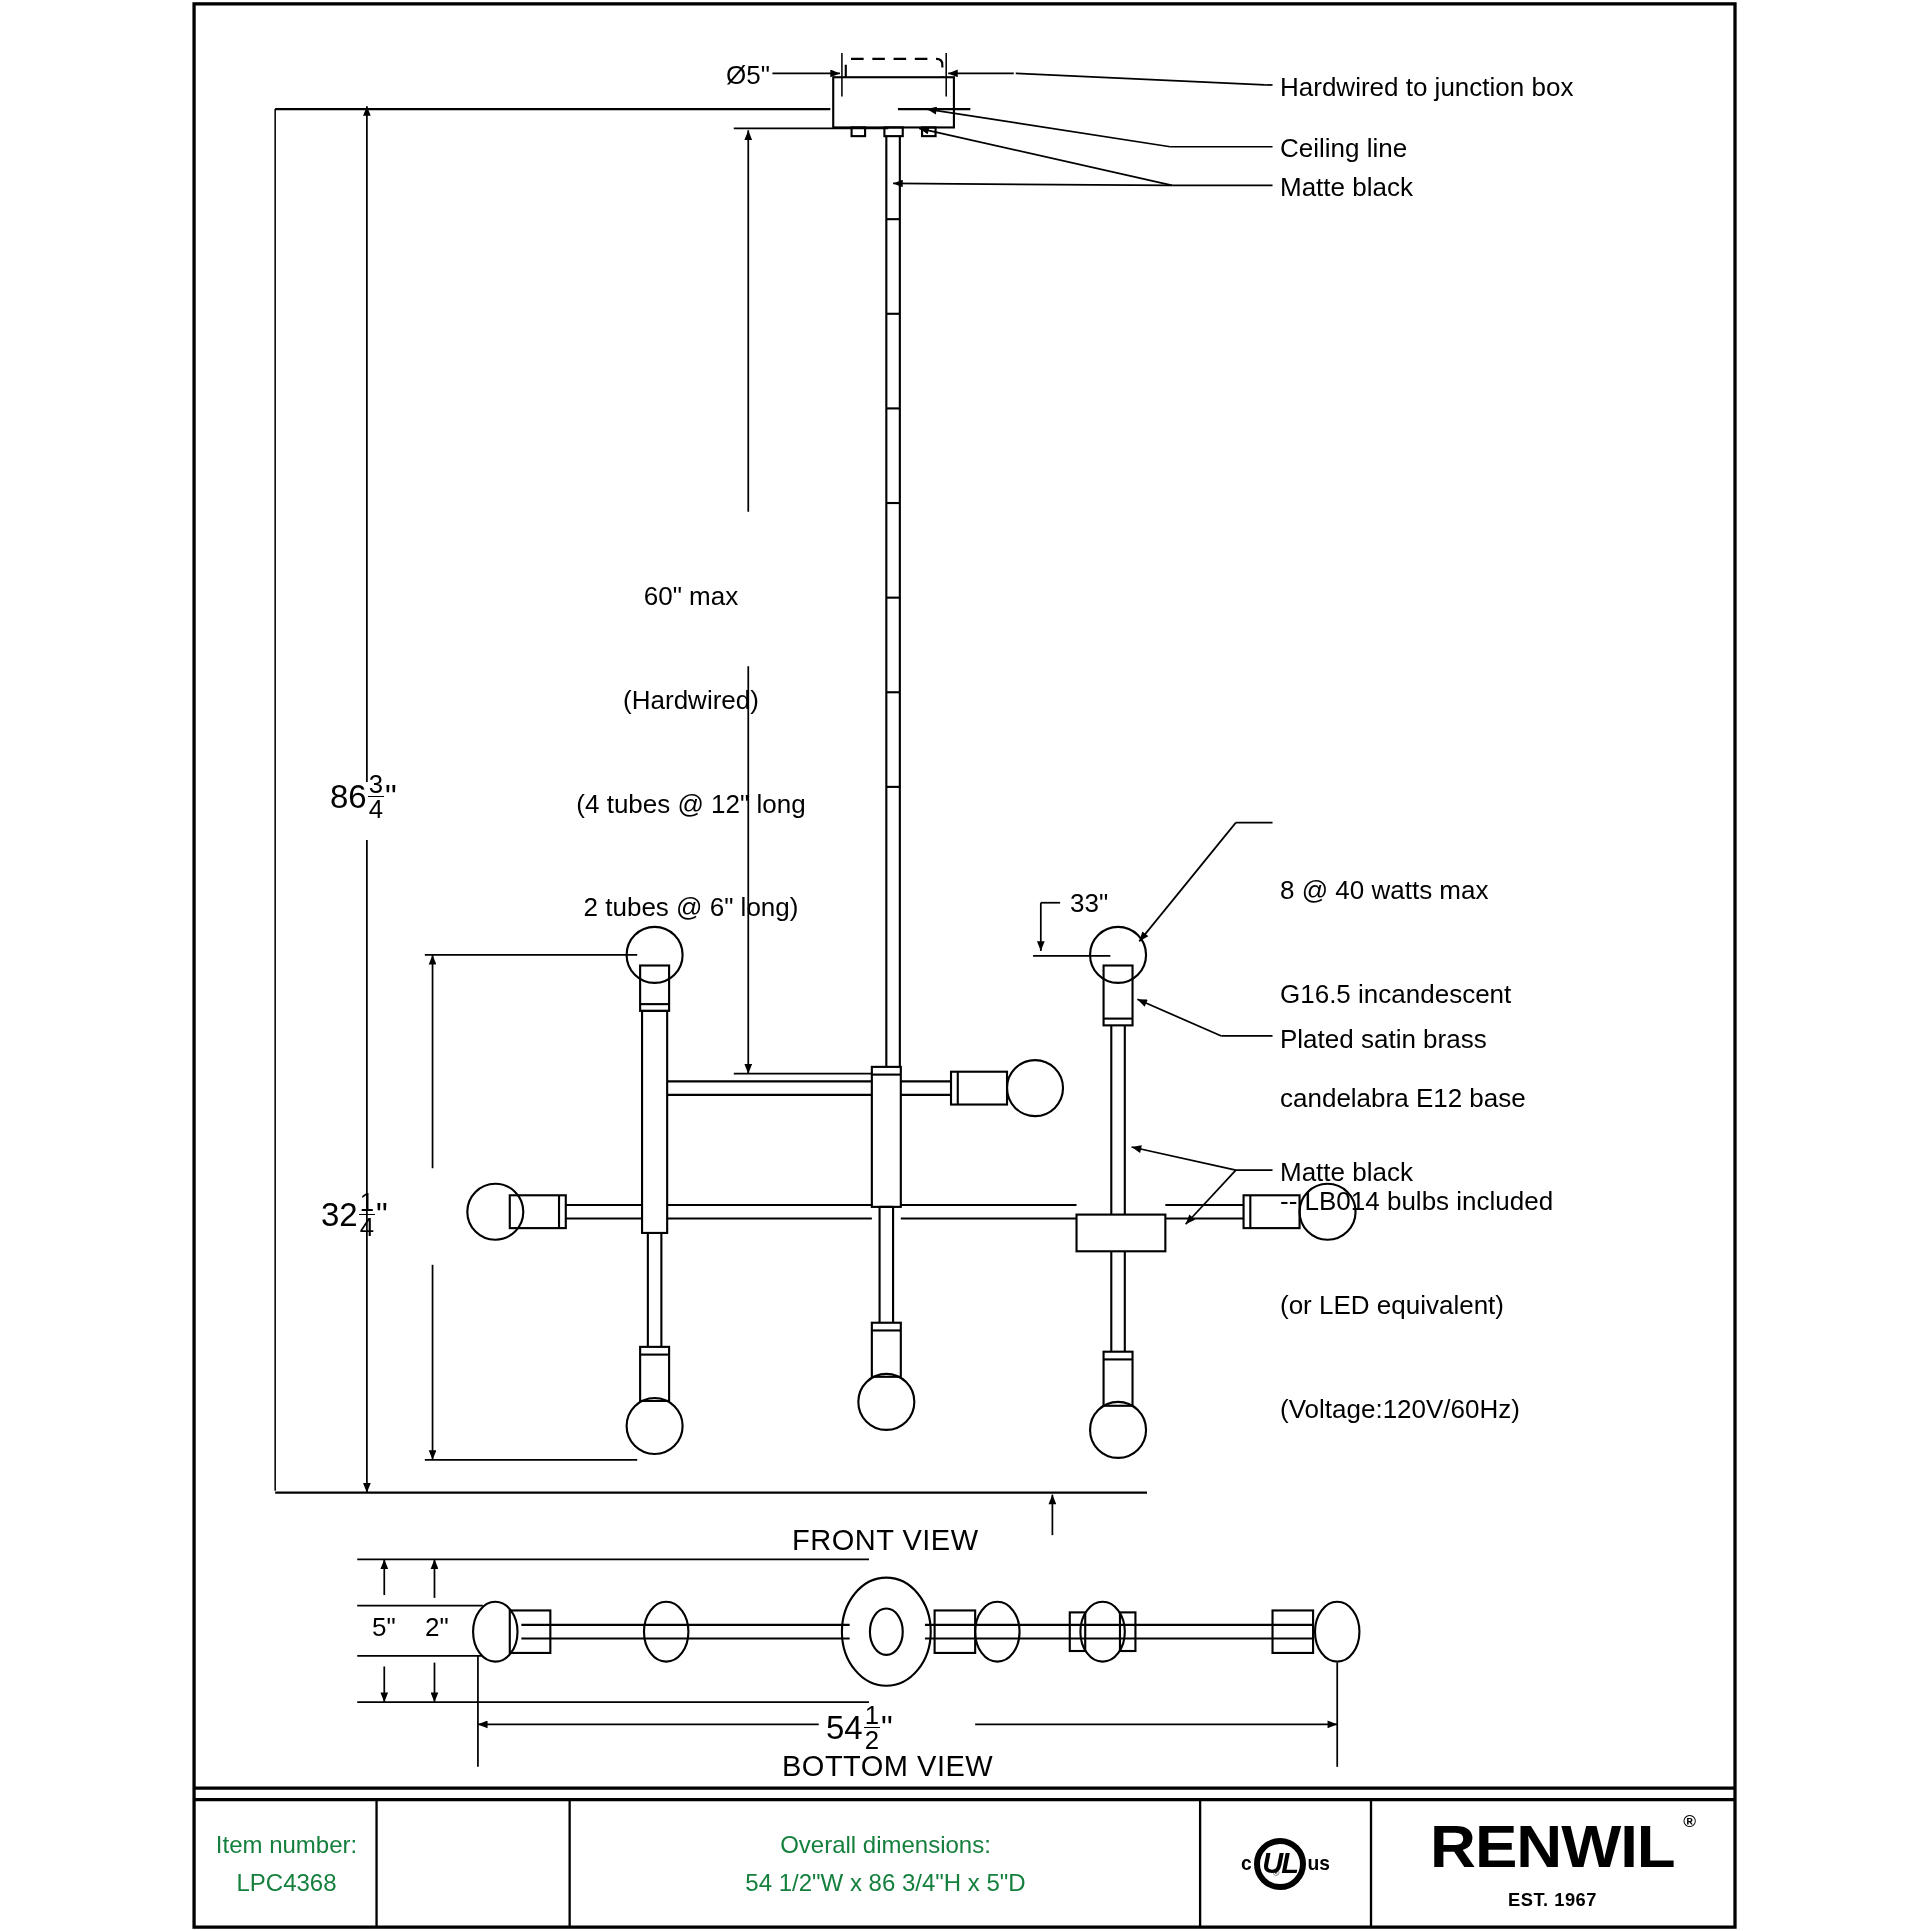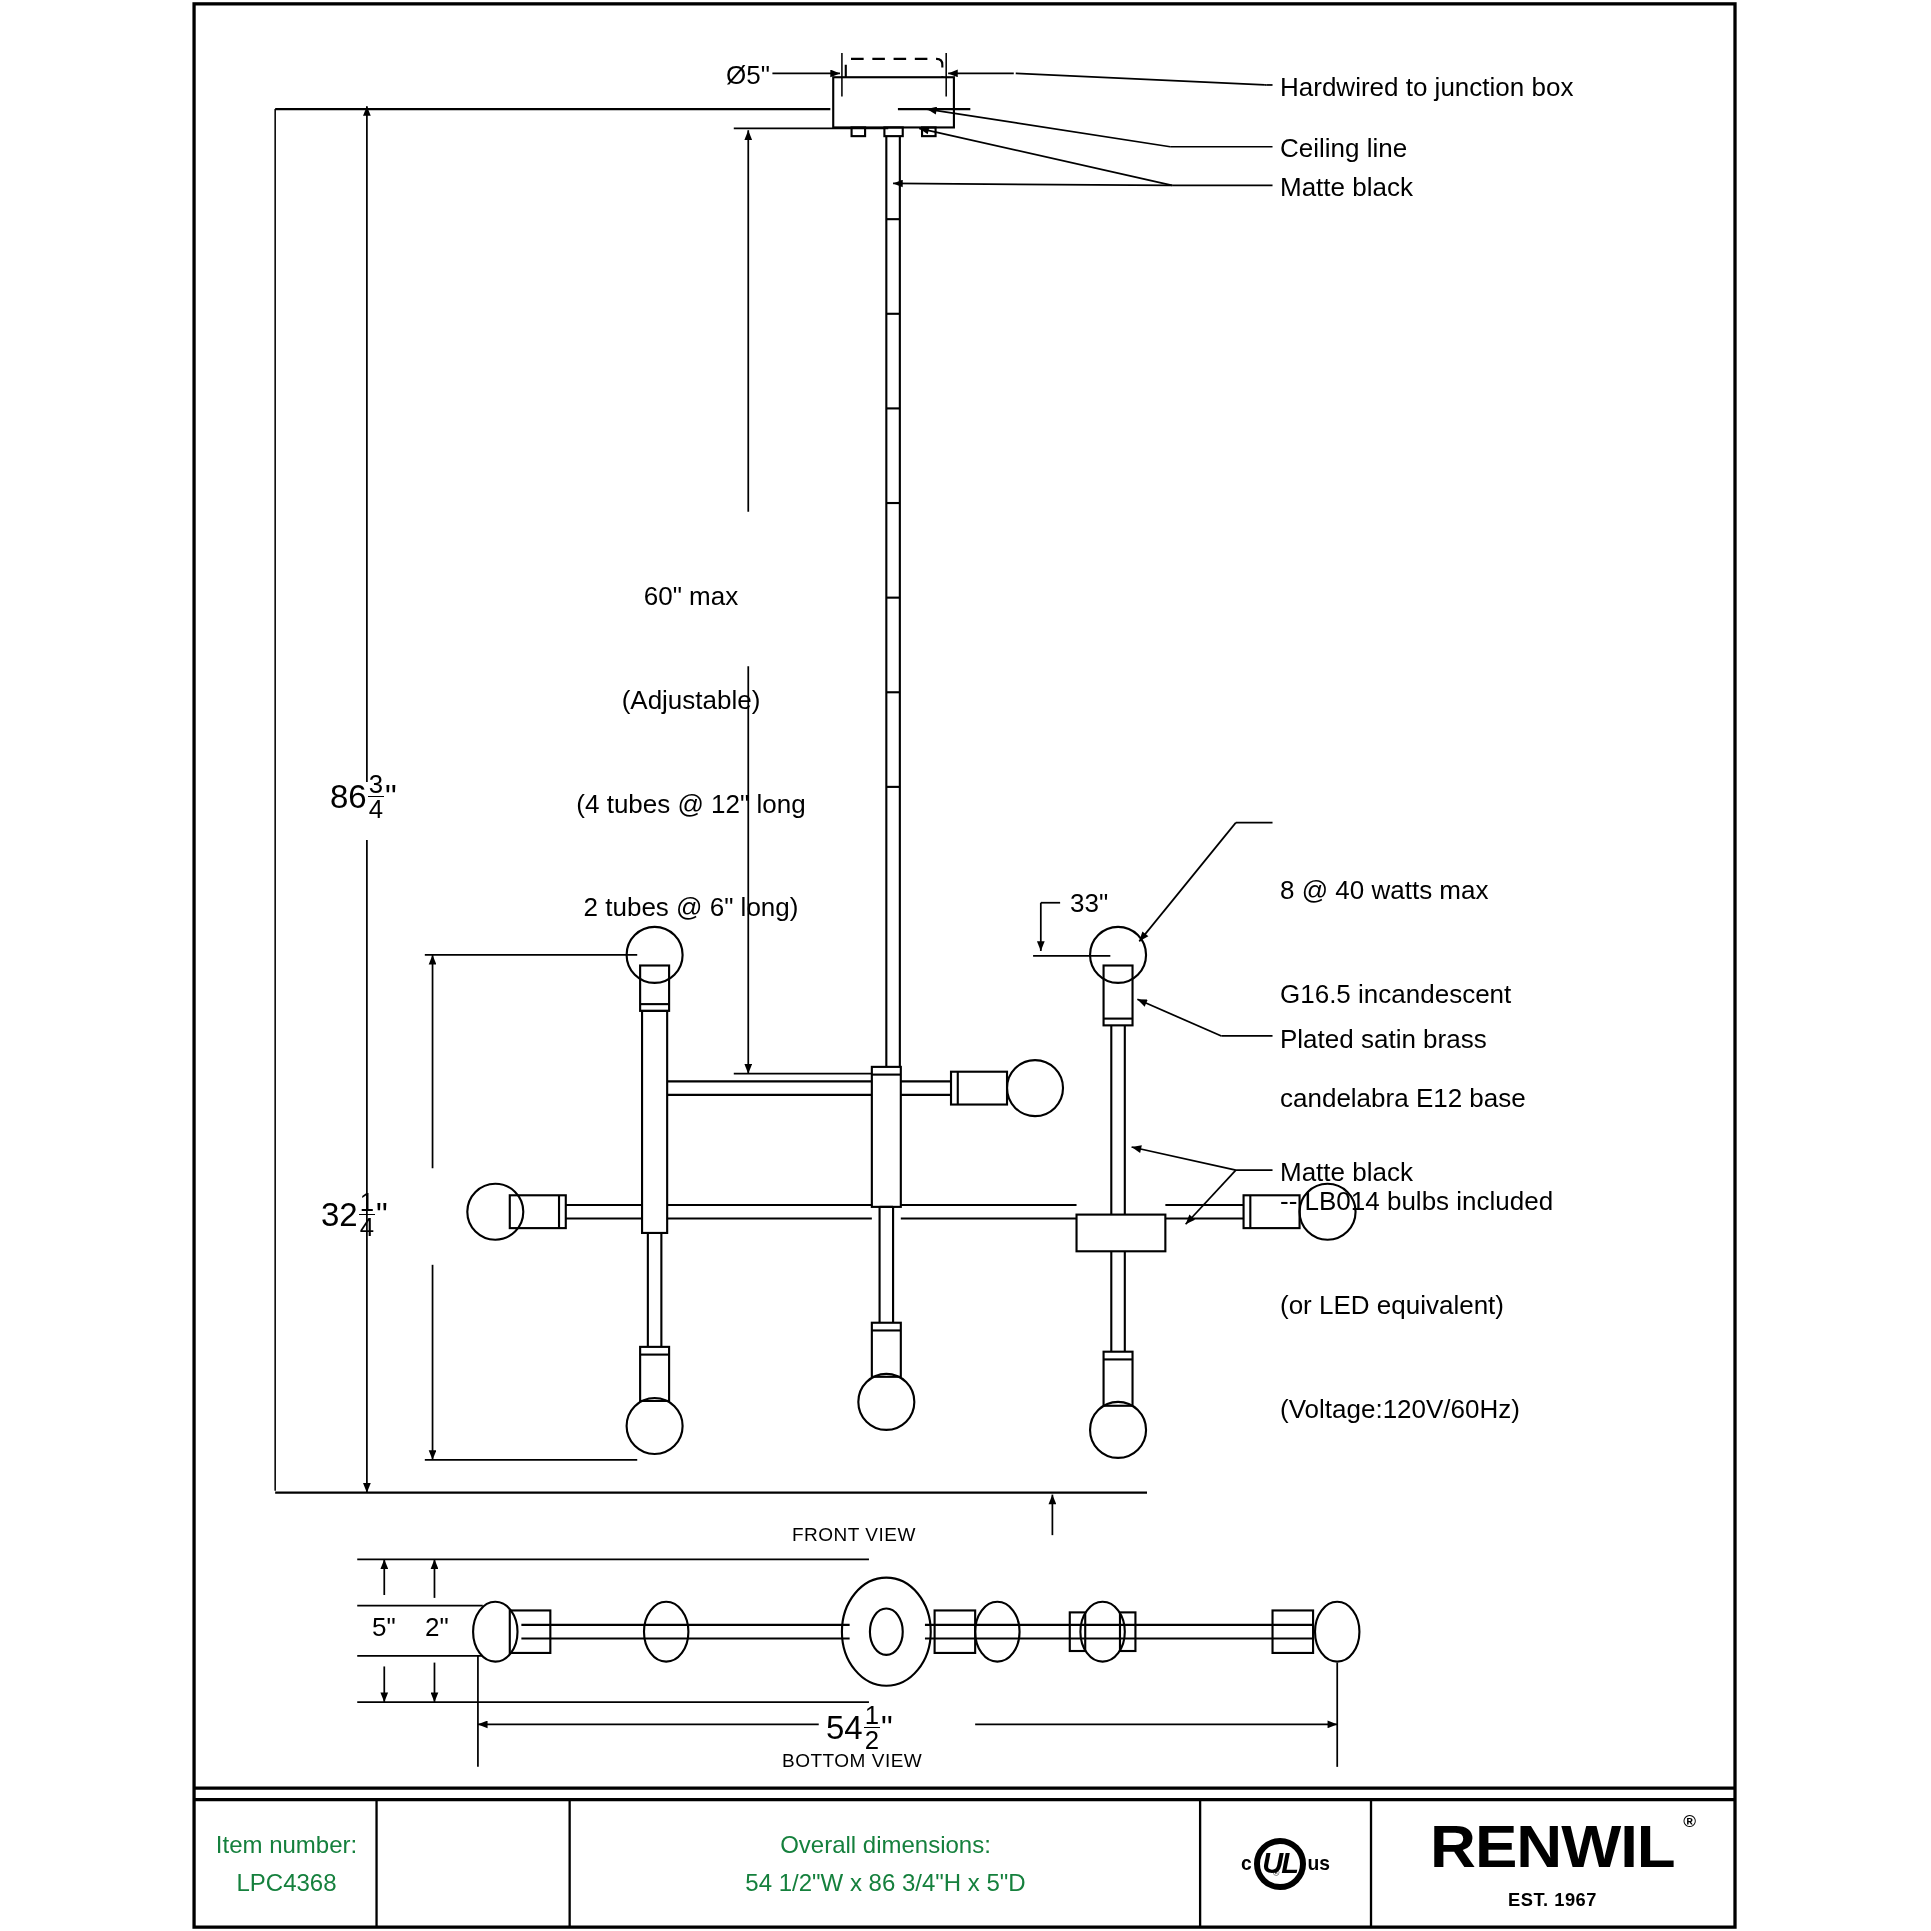--- a/index.html
+++ b/index.html
@@ -109,21 +109,21 @@
   .lbl {
     position: absolute;
     font-size: 26px;
     line-height: 1.33;
     white-space: pre;
     color: #000;
   }
   .lbl-center { text-align: center; }
   .viewname {
     position: absolute;
-    font-size: 19px;
+    font-size: 29px;
     letter-spacing: 0.5px;
     white-space: nowrap;
   }
   .frac {
     display: inline-flex;
     flex-direction: column;
     align-items: center;
     vertical-align: middle;
     line-height: 0.95;
     font-size: 0.78em;
@@ -349,21 +349,21 @@
   <div class="lbl" style="left:726px; top:58px;">Ø5"</div>
 
   <div class="lbl" style="left:1280px; top:70px;">Hardwired to junction box</div>
 
   <div class="lbl" style="left:1280px; top:131px;">Ceiling line</div>
 
   <div class="lbl" style="left:1280px; top:170px;">Matte black</div>
 
   <div class="lbl lbl-center" style="left:516px; top:510px; width:350px;">
     <div>60" max</div>
-    <div>(Adjustable)</div>
+    <div>(Hardwired)</div>
     <div>(4 tubes @ 12" long</div>
     <div>2 tubes @ 6" long)</div>
   </div>
 
   <div class="dimtext" style="left:330px; top:772px;">
     <span>86</span>
       <span class="frac">
         <span class="num">3</span>
         <span class="den">4</span>
       </span>

